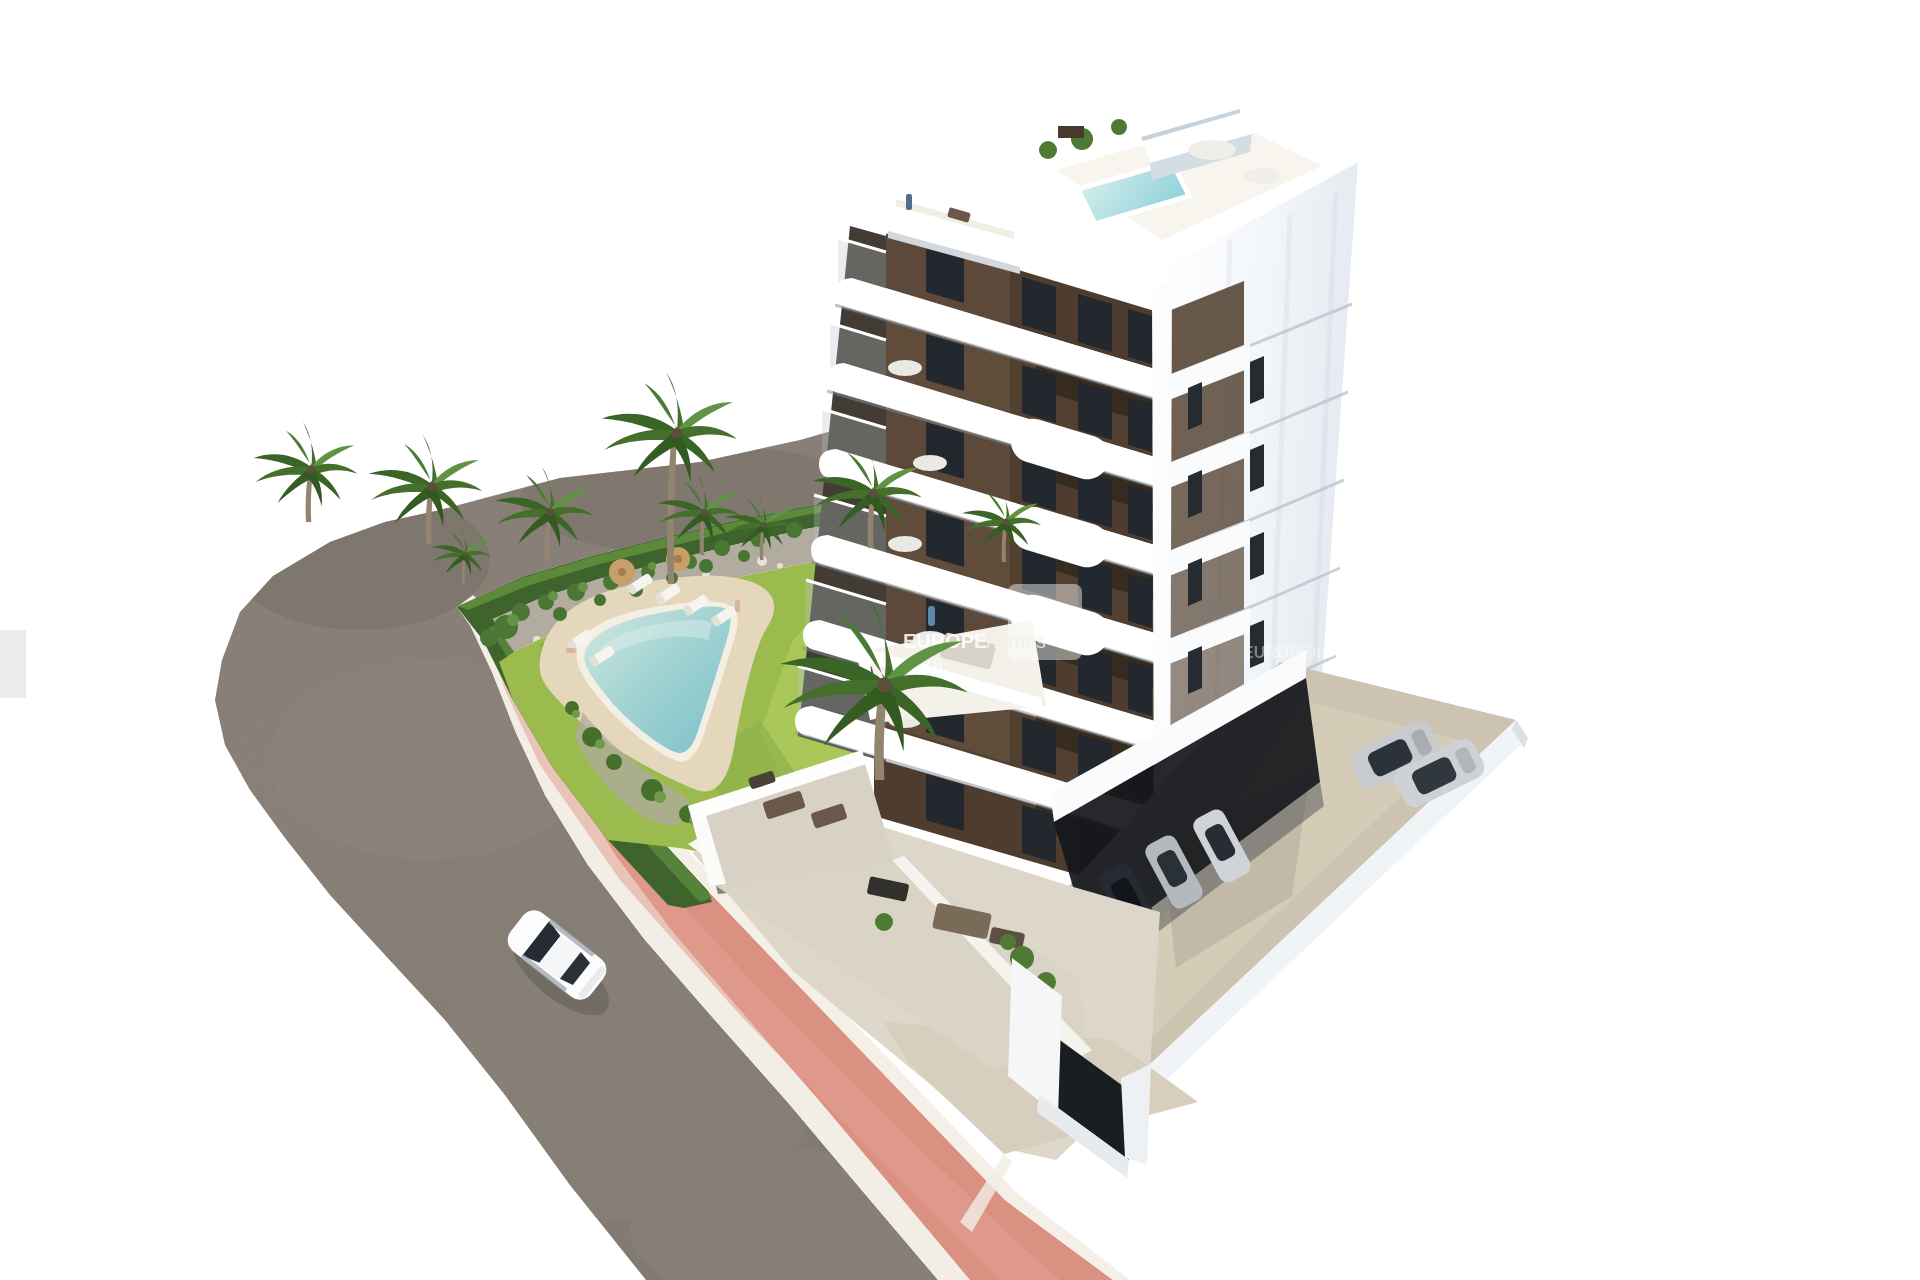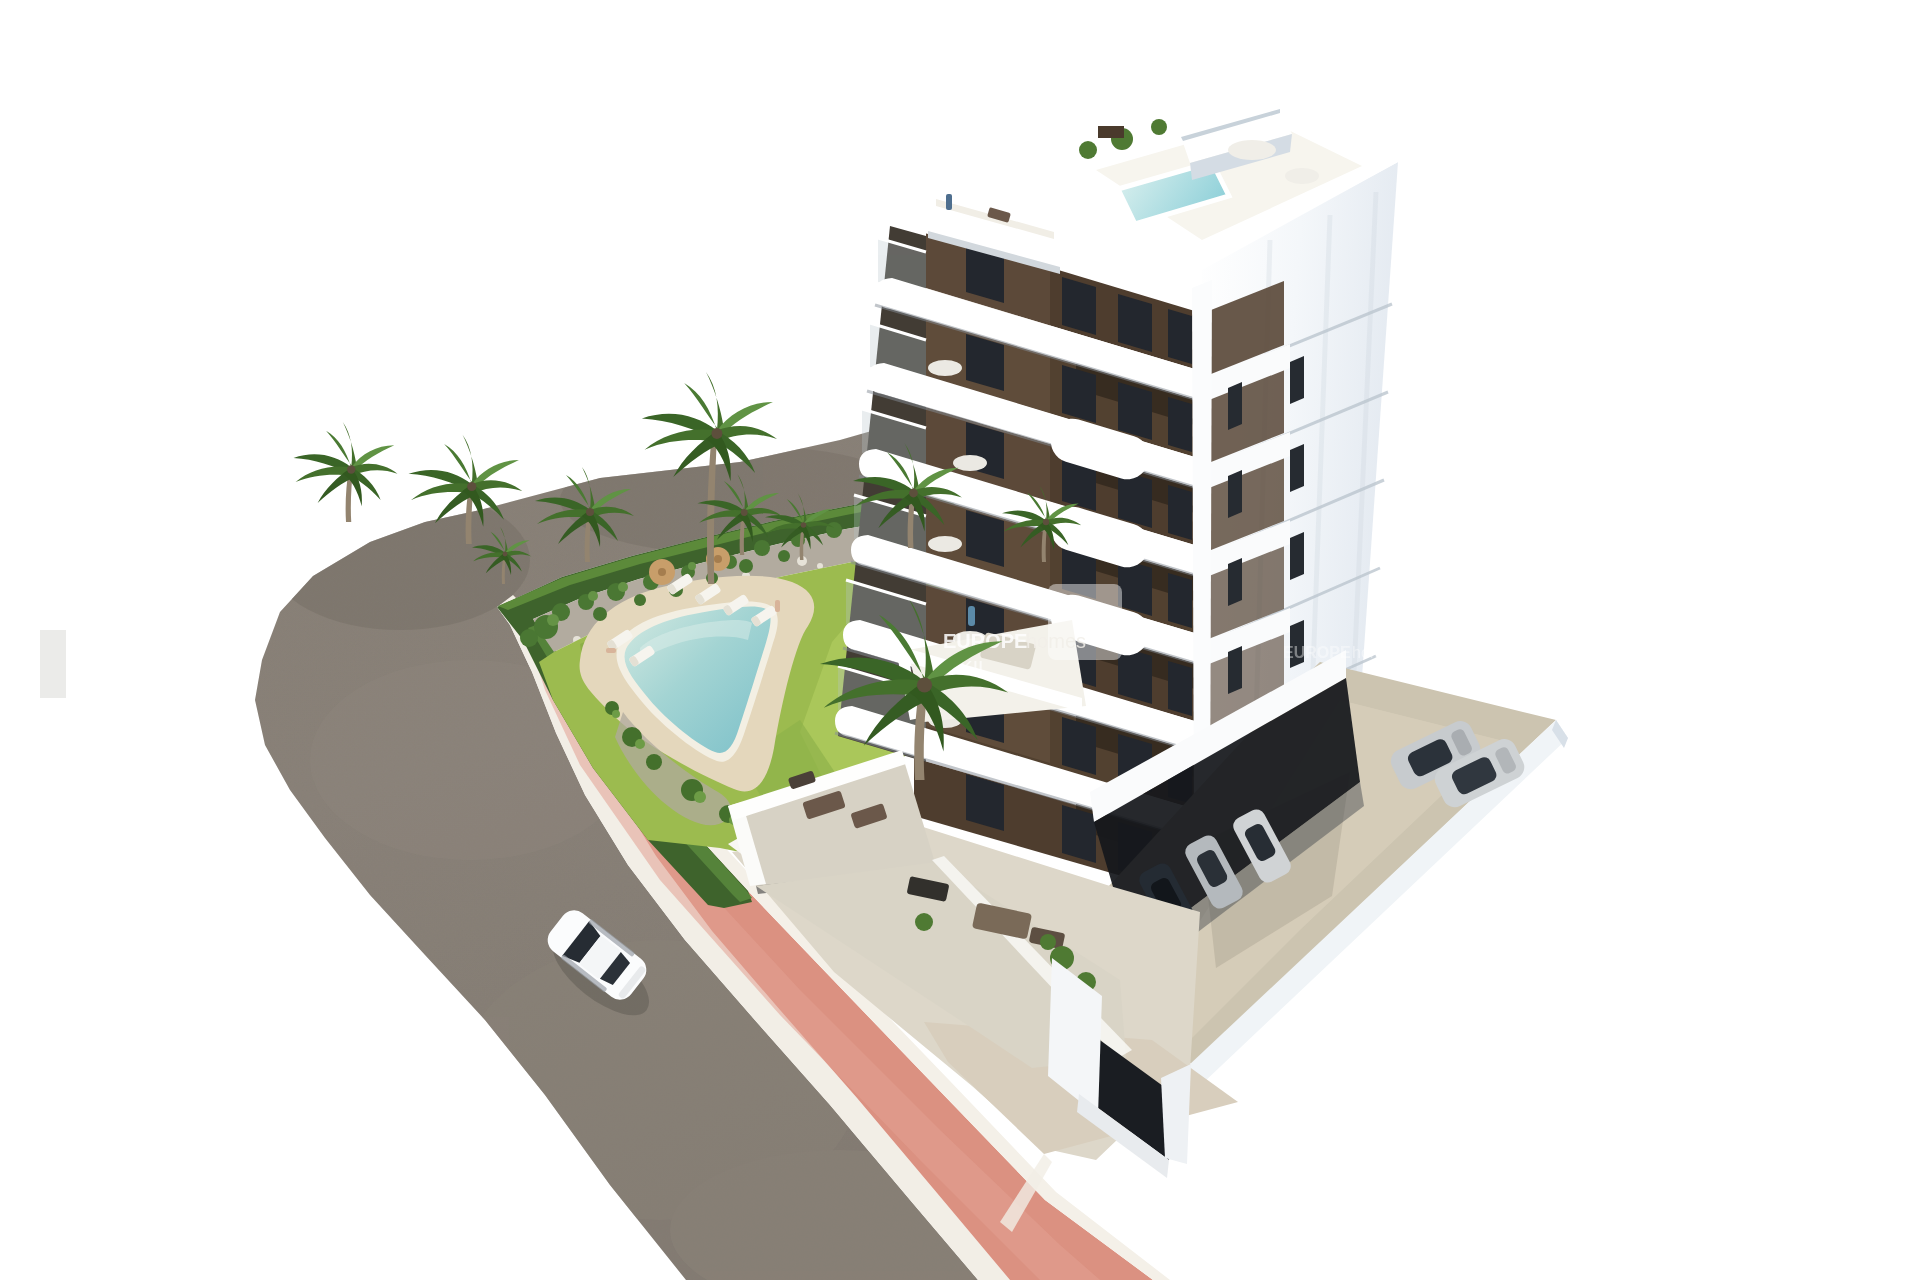--- a/index.html
+++ b/index.html
@@ -1,16 +1,16 @@
 <!DOCTYPE html>
 <html><head>
 <meta charset="utf-8">
 <style>
   html,body{margin:0;padding:0;background:#ffffff;}
-  #scene{width:1604px;height:1280px;position:relative;overflow:hidden;font-family:"Liberation Sans",sans-serif;padding-left:40px;}
+  #scene{width:1604px;height:1280px;position:relative;overflow:hidden;font-family:"Liberation Sans",sans-serif;}
 </style>
 </head>
 <body>
 
 <div id="scene">
 <svg width="1920" height="1280" viewBox="0 0 1920 1280" xmlns="http://www.w3.org/2000/svg">
 <defs>
   <linearGradient id="roadg" x1="0" y1="0" x2="0.25" y2="1">
     <stop offset="0" stop-color="#898177"></stop>
     <stop offset="0.45" stop-color="#8a8279"></stop>

